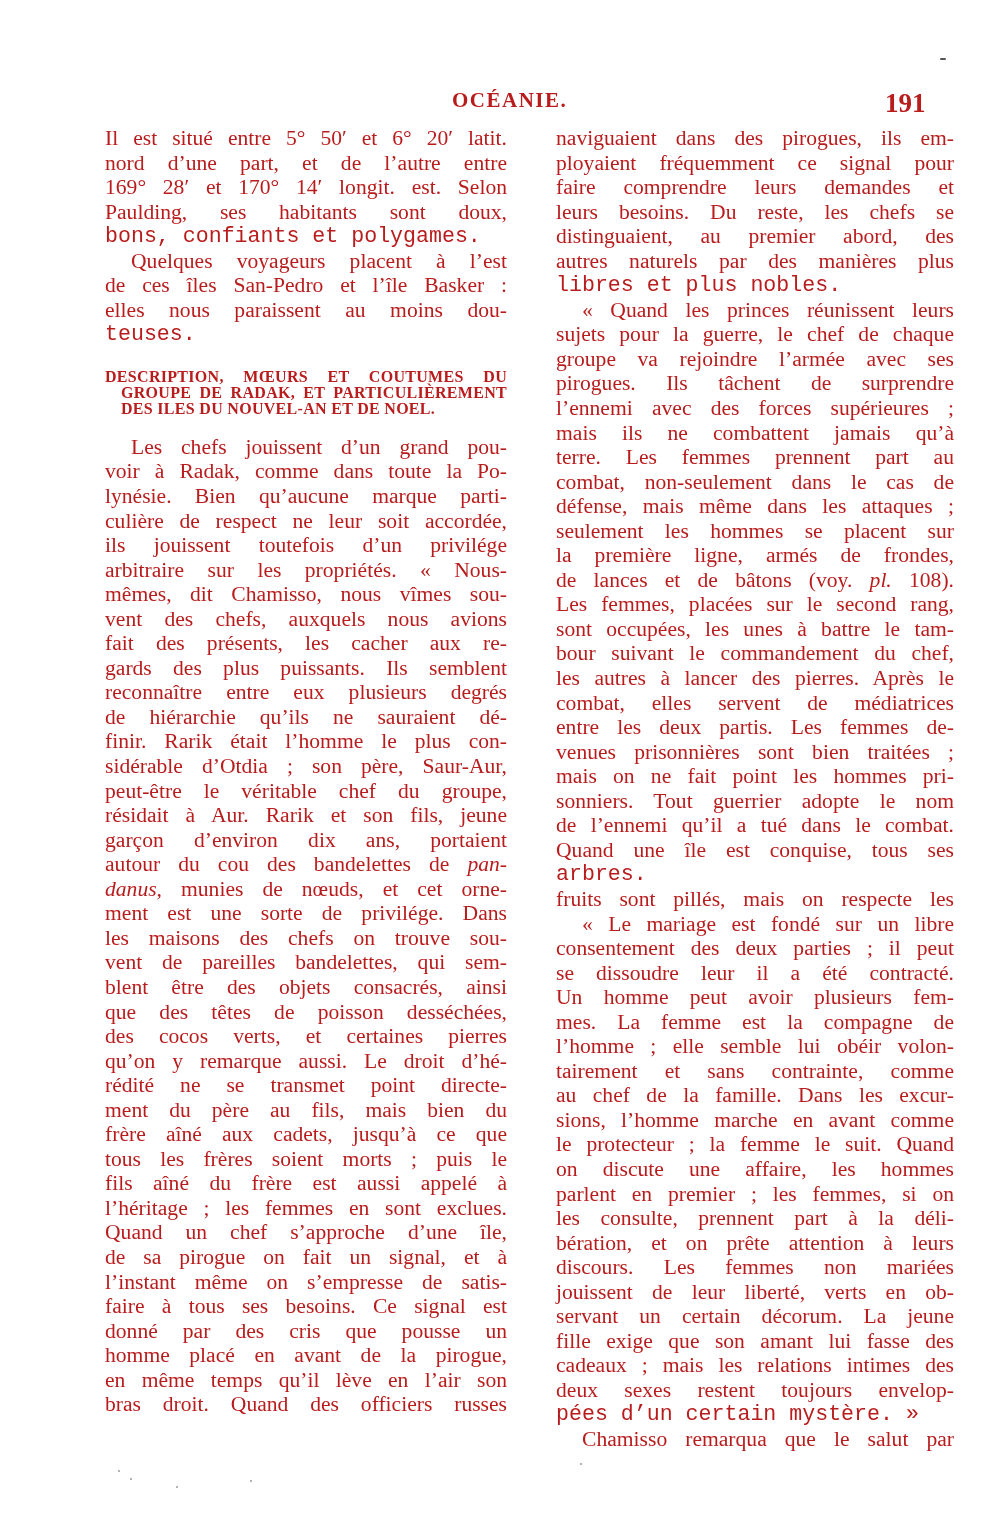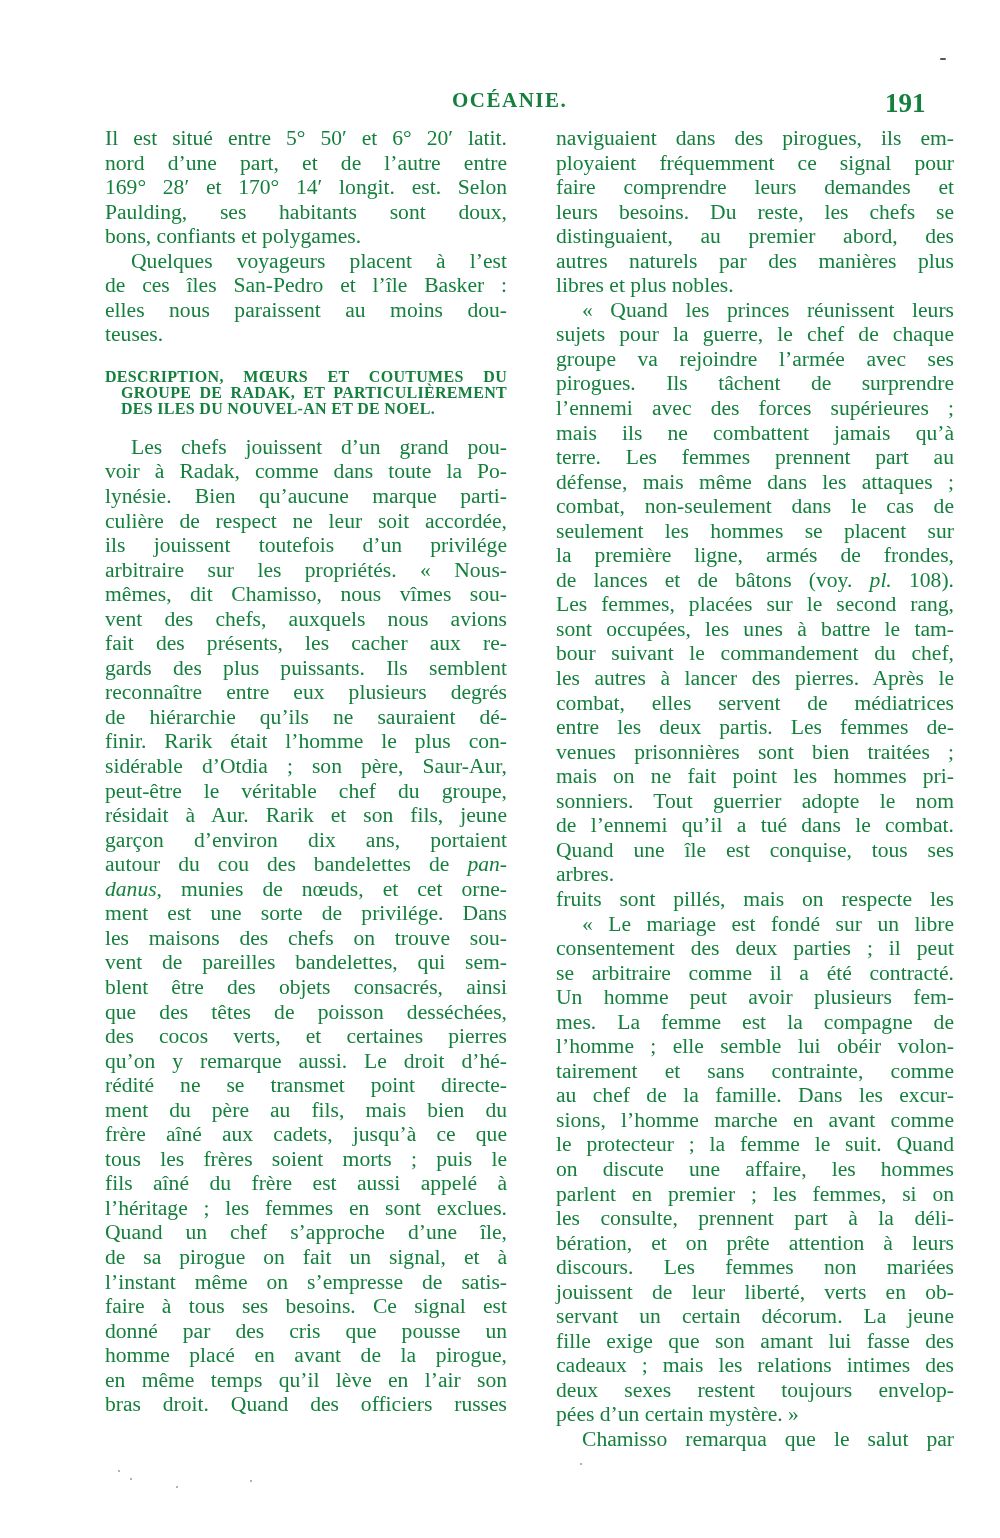--- a/index.html
+++ b/index.html
@@ -1,19 +1,19 @@
 <!DOCTYPE html>
 <html><head>
   <meta charset="utf-8">
   <style>
     html, body { margin: 0; padding: 0; background: #ffffff; }
     body { width: 1000px; height: 1538px; position: relative; overflow: hidden; }
     .page {
       position: absolute; left: 0; top: 0; width: 1000px; height: 1538px;
-      background: #ffffff; color: #15803d;
+      background: #ffffff; color: #b91c1c;
       font-family: "Liberation Serif", "DejaVu Serif", serif;
     }
     .running-head {
       position: absolute; top: 88px; left: 0; width: 1000px; height: 30px;
     }
     .running-title {
       position: absolute; left: 452px; top: 0;
       font-size: 21px; font-weight: bold; letter-spacing: 1.5px;
     }
     .page-number {
@@ -23,21 +23,21 @@
     .col {
       position: absolute; top: 126px;
       font-size: 21.6px; line-height: 24.55px;
     }
     .col-left { left: 105px; width: 402px; }
     .col-right { left: 524px; width: 398px; margin-left: 32px; }
     .line {
       display: block; white-space: nowrap; text-align: justify;
       text-align-last: justify; height: 24.55px; overflow: visible;
     }
-    .line.last { text-align-last: left; }
+    .line.last { text-align-last: left; font-family: Liberation Mono, monospace; }
     .indent { padding-left: 26px; }
     .heading-block {
       margin-top: 22px; margin-bottom: 18px;
       font-size: 16px; line-height: 16px; font-weight: bold; letter-spacing: 0.3px;
     }
     .heading-block .hline { display: block; white-space: nowrap; text-align: justify; text-align-last: justify; }
     .heading-block .hline.sub { padding-left: 16px; }
     .heading-block .hline.last { text-align-last: left; }
     em { font-style: italic; }
     .spec { position: absolute; width: 2px; height: 2px; background: #9a9a9a; border-radius: 1px; }
@@ -128,43 +128,43 @@
       <span class="line last">libres et plus nobles.</span>
     </div>
     <div>
       <span class="line indent">« Quand les princes réunissent leurs</span>
       <span class="line">sujets pour la guerre, le chef de chaque</span>
       <span class="line">groupe va rejoindre l’armée avec ses</span>
       <span class="line">pirogues. Ils tâchent de surprendre</span>
       <span class="line">l’ennemi avec des forces supérieures ;</span>
       <span class="line">mais ils ne combattent jamais qu’à</span>
       <span class="line">terre. Les femmes prennent part au</span>
+      <span class="line">combat, non-seulement dans le cas de</span>
       <span class="line">défense, mais même dans les attaques ;</span>
-      <span class="line">combat, non-seulement dans le cas de</span>
       <span class="line">seulement les hommes se placent sur</span>
       <span class="line">la première ligne, armés de frondes,</span>
       <span class="line"><span>de lances et de bâtons (voy. </span><em>pl.</em><span> 108).</span></span>
       <span class="line">Les femmes, placées sur le second rang,</span>
       <span class="line">sont occupées, les unes à battre le tam-</span>
       <span class="line">bour suivant le commandement du chef,</span>
       <span class="line">les autres à lancer des pierres. Après le</span>
       <span class="line">combat, elles servent de médiatrices</span>
       <span class="line">entre les deux partis. Les femmes de-</span>
       <span class="line">venues prisonnières sont bien traitées ;</span>
       <span class="line">mais on ne fait point les hommes pri-</span>
       <span class="line">sonniers. Tout guerrier adopte le nom</span>
       <span class="line">de l’ennemi qu’il a tué dans le combat.</span>
       <span class="line">Quand une île est conquise, tous ses</span>
       <span class="line last">arbres.</span>
       <span class="line">fruits sont pillés, mais on respecte les</span>
     </div>
     <div>
       <span class="line indent">« Le mariage est fondé sur un libre</span>
       <span class="line">consentement des deux parties ; il peut</span>
-      <span class="line">se arbitraire comme il a été contracté.</span>
+      <span class="line">se dissoudre leur il a été contracté.</span>
       <span class="line">Un homme peut avoir plusieurs fem-</span>
       <span class="line">mes. La femme est la compagne de</span>
       <span class="line">l’homme ; elle semble lui obéir volon-</span>
       <span class="line">tairement et sans contrainte, comme</span>
       <span class="line">au chef de la famille. Dans les excur-</span>
       <span class="line">sions, l’homme marche en avant comme</span>
       <span class="line">le protecteur ; la femme le suit. Quand</span>
       <span class="line">on discute une affaire, les hommes</span>
       <span class="line">parlent en premier ; les femmes, si on</span>
       <span class="line">les consulte, prennent part à la déli-</span>

